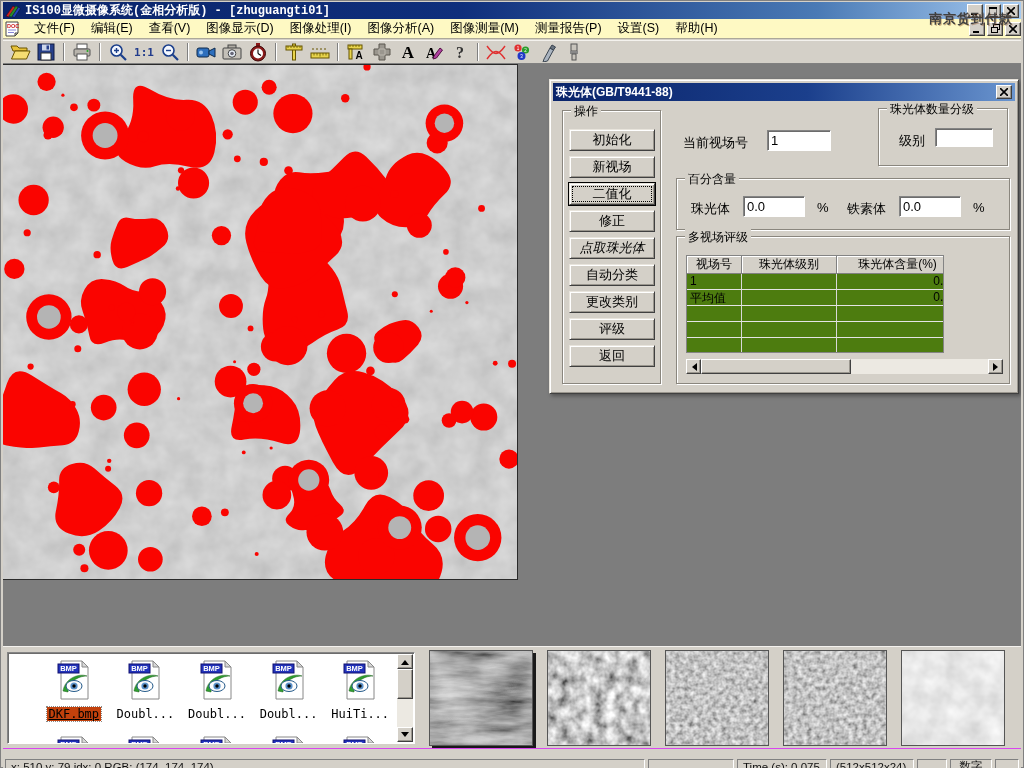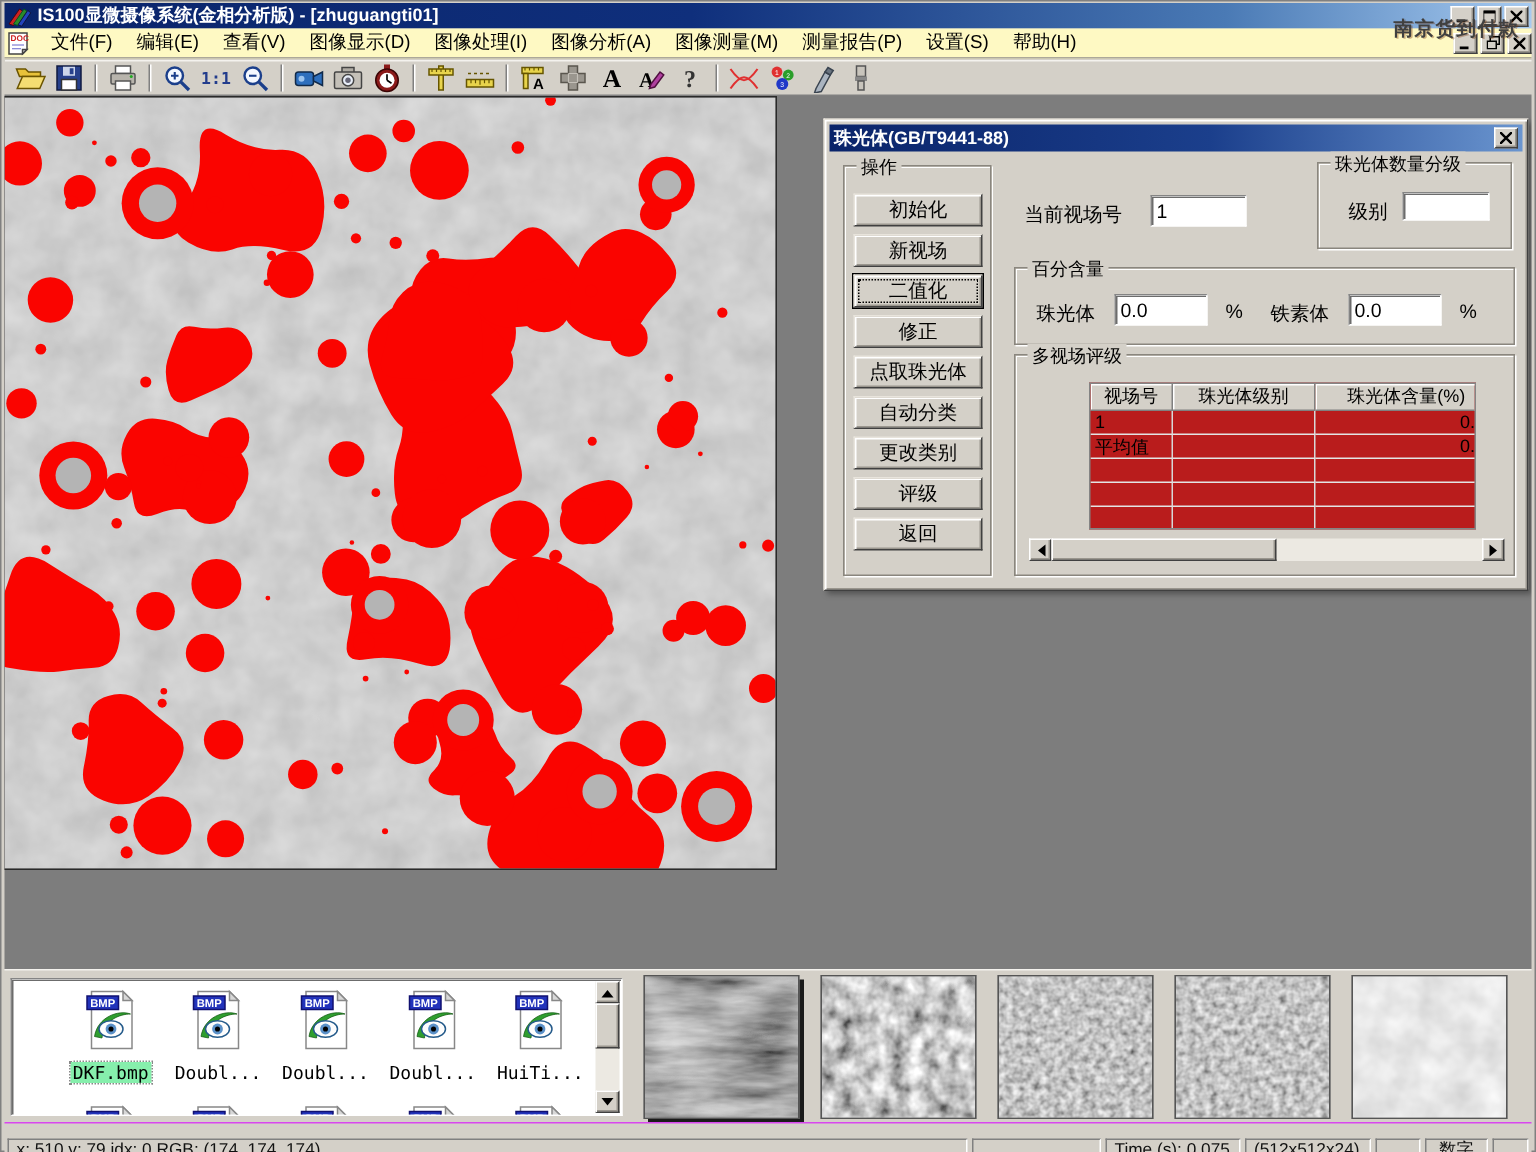--- a/index.html
+++ b/index.html
@@ -4,21 +4,21 @@
 <style>
   * { margin:0; padding:0; box-sizing:border-box; }
   html,body { width:1024px; height:768px; overflow:hidden; }
   body { font-family:"Liberation Sans", sans-serif; }
   .app { position:relative; width:1024px; height:768px; background:#d4d0c8; border:1px solid #808080; }
 
   
   .titlebar { position:absolute; left:2px; top:1px; right:2px; height:17px;
     background:linear-gradient(to right,#0a246a 0%,#0f2f7c 45%,#4a7ab5 80%,#a6caf0 100%);
     display:flex; align-items:center; padding:0 2px; }
-  .titlebar .title-text { color:#fff; font-weight:bold; font-size:12px; margin-left:4px; white-space:nowrap; }
+  .titlebar .title-text { color:#fff; font-weight:bold; font-size:12px; margin-left:4px; white-space:nowrap;font-family:Liberation Mono, monospace; }
   .app-icon { width:16px; height:14px; display:inline-block; }
   .win-buttons, .mdi-buttons { margin-left:auto; display:flex; gap:2px; }
   .wbtn { width:16px; height:14px; background:#d4d0c8; border:1px solid; border-color:#fff #404040 #404040 #fff;
     box-shadow:inset -1px -1px 0 #9a968e; display:flex; align-items:center; justify-content:center; padding:0; cursor:default; }
   .wbtn svg { display:block; }
 
   .menubar { position:absolute; left:2px; top:18px; right:2px; height:20px; background:#fef9c3;
     display:flex; align-items:center; border-bottom:1px solid #aca899; }
   .doc-icon { width:17px; height:16px; margin:0 4px 0 2px; }
   .menu-item { font-size:12.5px; color:#000; padding:2px 8px; white-space:nowrap; }
@@ -54,21 +54,21 @@
   .dlbl { position:absolute; font-size:13px; white-space:nowrap; }
 
   .op-group { left:12px; top:30px; width:99px; height:274px; }
   .op-group .btn3d { position:absolute; left:6px; width:86px; height:22px; }
 
   .grade-group { left:328px; top:28px; width:130px; height:58px; }
   .percent-group { left:126px; top:98px; width:334px; height:52px; }
   .multi-group { left:126px; top:156px; width:334px; height:148px; }
 
   .tbl-wrap { position:absolute; left:9px; top:18px; width:258px; height:98px; overflow:hidden;
-    border:1px solid #848484; background:#b91c1c;margin-left:40px; }
+    border:1px solid #848484; background:#4d7c0f; }
   .tbl-row { display:flex; }
   .tbl-hcell { background:#d4d0c8; border-right:1px solid #808080; border-bottom:1px solid #808080;
     box-shadow:inset 1px 1px 0 #fff; font-size:12px; height:18px; display:flex; align-items:center; justify-content:center;
     flex:none; white-space:nowrap; overflow:hidden; }
   .tbl-cell { border-right:1px solid #d8d8d8; border-bottom:1px solid #e4e4e4; font-size:12px; height:16px;
     flex:none; white-space:nowrap; overflow:hidden; padding:0 3px; }
   .tbl-cell.num { text-align:right; padding-right:8px; }
   .hscroll { position:absolute; left:9px; top:122px; width:317px; height:15px; background:#ece9e2; display:flex; }
   .sbtn { width:15px; height:15px; background:#d4d0c8; border:1px solid; border-color:#fff #404040 #404040 #fff;
     box-shadow:inset -1px -1px 0 #9a968e; flex:none; display:flex; align-items:center; justify-content:center; padding:0; }
@@ -82,21 +82,21 @@
 
   
   .bottom-panel { position:absolute; left:2px; top:645px; right:2px; height:102px; background:#d4d0c8;
     border-top:1px solid #f4f2ee; }
   .file-list { position:absolute; left:4px; top:5px; width:408px; height:92px; background:#fff;
     border:1px solid #848484; border-right-color:#fff; border-bottom-color:#fff; box-shadow:inset 1px 1px 0 #6c6c6c; overflow:hidden; }
   .file-rows { position:absolute; left:2px; top:6px; width:386px; }
   .file-row { display:flex; margin-bottom:14px;margin-left:28px; }
   .file-item { width:76px; display:flex; flex-direction:column; align-items:center; }
   .file-label { font-family:"DejaVu Sans Mono", monospace; font-size:12px; margin-top:2px; padding:0 2px; white-space:nowrap; }
-  .file-label.selected { background:#86efac; outline:1px dotted #888; }
+  .file-label.selected { background:#c2410c; outline:1px dotted #888;text-decoration:underline; }
   .vscroll { position:absolute; right:1px; top:1px; width:16px; height:88px; background:#ece9e2; }
   .vscroll .sbtn { width:16px; height:15px; }
   .vscroll .down { position:absolute; bottom:0; }
   .vthumb { position:absolute; top:15px; width:16px; height:30px; background:#d4d0c8; border:1px solid;
     border-color:#fff #404040 #404040 #fff; box-shadow:inset -1px -1px 0 #9a968e; }
   .thumbs { position:absolute; left:426px; top:3px; display:flex; gap:14px; }
   .thumb { width:104px; height:96px; border:1px solid #555; background:#999; }
   .thumb.selected { box-shadow:3px 3px 0 #1a1a1a; }
   .thumb svg { display:block; }
 
@@ -489,21 +489,21 @@
           </button>
       </div>
 
       <div class="grp op-group">
         <span class="grp-label">操作</span>
         <div id="op-buttons">
             <button class="btn3d" style="top: 18px;">初始化</button>
             <button class="btn3d" style="top: 45px;">新视场</button>
             <button class="btn3d focused" style="top: 72px;">二值化</button>
             <button class="btn3d" style="top: 99px;">修正</button>
-            <button class="btn3d" style="top: 126px;">点取珠光体</button>
+            <button class="btn3d" style="top: 126px; font-style: italic;">点取珠光体</button>
             <button class="btn3d" style="top: 153px;">自动分类</button>
             <button class="btn3d" style="top: 180px;">更改类别</button>
             <button class="btn3d" style="top: 207px;">评级</button>
             <button class="btn3d" style="top: 234px;">返回</button>
           </div>
       </div>
 
       <span class="dlbl" style="left:133px; top:54px;">当前视场号</span>
       <input class="txt" style="position: absolute; left: 217px; top: 50px; width: 64px; height: 21px;" value="1">
 

